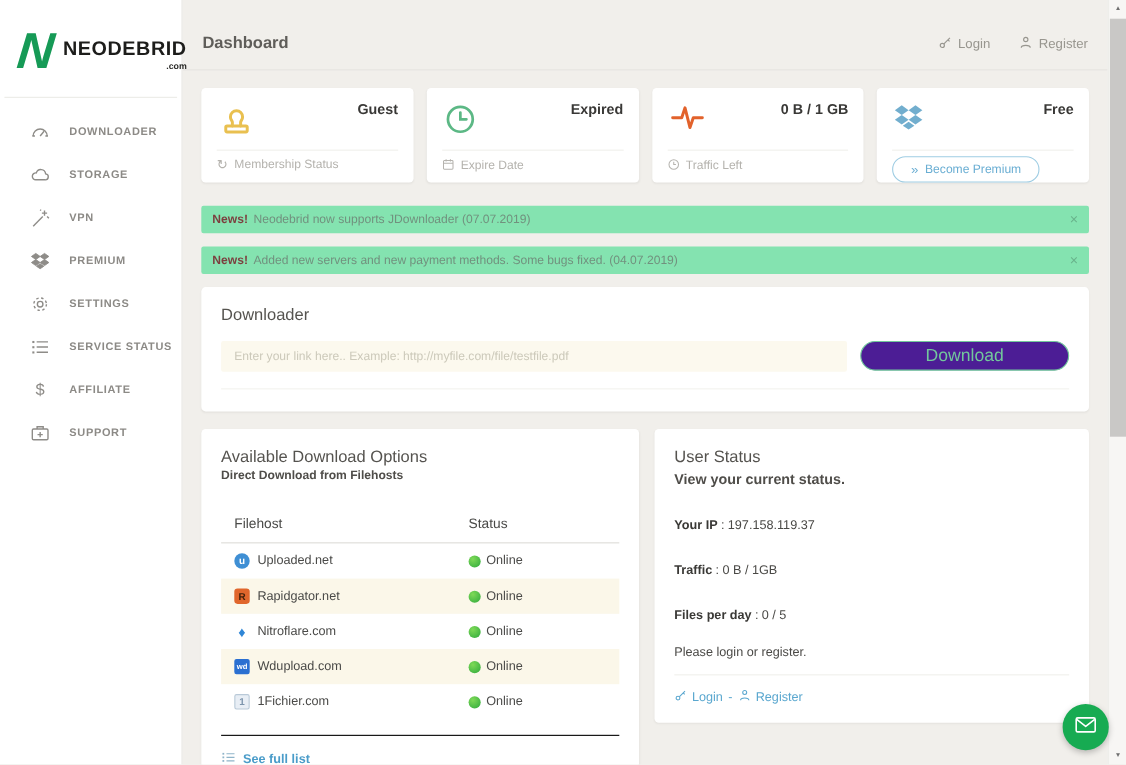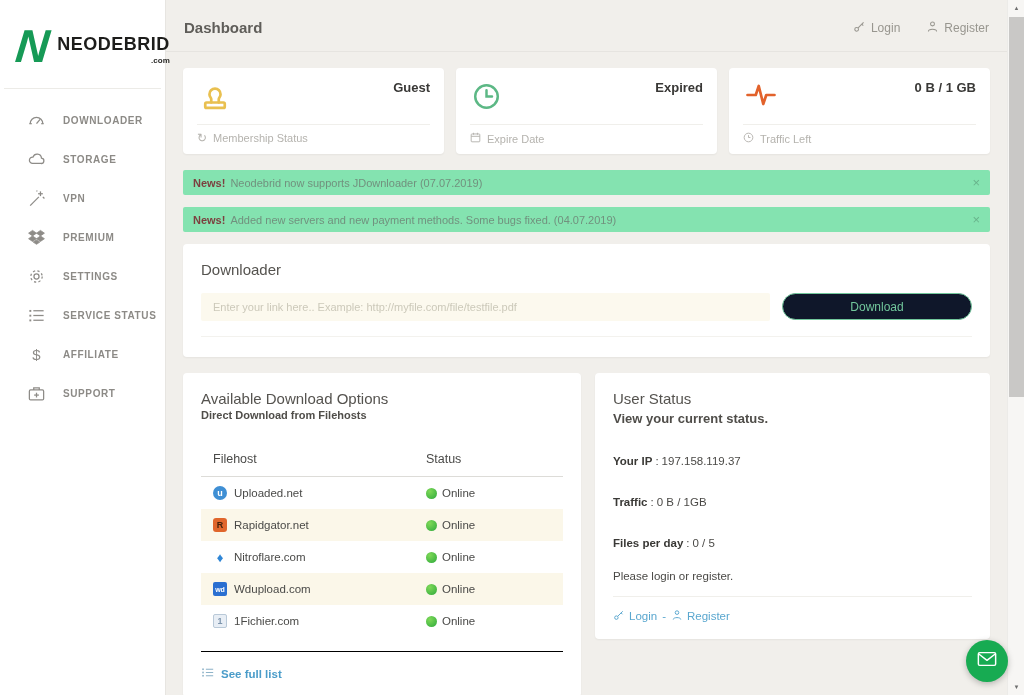--- a/index.html
+++ b/index.html
@@ -15,30 +15,30 @@
   .logo-name { font-size:18px; font-weight:800; letter-spacing:.5px; color:#1d1d1b; text-transform:uppercase; }
   .logo-tld { font-size:8px; font-weight:700; color:#2a2a28; margin-top:1px; }
   .sidebar-divider { height:1px; background:#ecebe7; margin:0 4px; }
   .nav { margin-top:12px; }
   .nav-item { display:flex; align-items:center; gap:17px; padding:10px 8px 10px 27px; cursor:pointer; }
   .nav-icon { width:19px; height:19px; display:flex; align-items:center; justify-content:center; color:#8e8c88; flex:0 0 19px; }
   .nav-icon svg { stroke:#8e8c88; }
   .nav-label { font-size:10px; font-weight:600; letter-spacing:.6px; color:#8c8a86; }
 
   
-  .main { position:absolute; left:166px; top:4px; width:841px; height:574px; }
+  .main { position:absolute; left:166px; top:16px; width:841px; height:574px; }
   .topbar { height:48px; display:flex; align-items:center; justify-content:space-between; padding:0 18px; border-bottom:1px solid #e6e4e0; }
   .page-title { font-size:15px; font-weight:700; color:#5f5d59; }
   .topbar-links { display:flex; gap:26px; }
   .top-link { display:flex; align-items:center; gap:5px; font-size:12px; color:#98968f; cursor:pointer; text-decoration:none; }
 
   .content { padding:16px 17px 0 17px; }
 
   
-  .cards { display:flex; gap:12px; margin-bottom:16px; }
+  .cards { display:flex; gap:12px; margin-bottom:21px; }
   .card { flex:1; background:#fff; border-radius:4px; box-shadow:0 1px 2px rgba(0,0,0,.05); padding:12px 14px 9px 14px; height:86px; }
   .card-top { display:flex; justify-content:space-between; align-items:flex-start; height:40px; }
   .card-value { font-size:13px; font-weight:700; color:#393836; }
   .card-divider { height:1px; background:#f0efeb; margin:4px 0 7px 0; }
   .card-label { display:flex; align-items:center; gap:6px; font-size:11px; color:#b5b3ae; }
   .mini-glyph { font-size:12px; line-height:1; color:#b5b3ae; }
   .premium-btn { display:inline-flex; align-items:center; gap:6px; border:1px solid #9fcde3; background:#fff; color:#6aaed3; font-size:11px; padding:4px 16px; border-radius:20px; cursor:pointer; font-family:inherit; margin-top:-2px; }
   .premium-btn .chev { font-size:12px; }
 
   
@@ -47,21 +47,21 @@
   .news-text { color:#71917e; flex:1; }
   .news-close { color:rgba(0,0,0,.22); font-size:13px; cursor:pointer; }
 
   
   .panel { background:#fff; border-radius:4px; box-shadow:0 1px 2px rgba(0,0,0,.05); }
   .dl-panel { padding:17px 18px 20px 18px; margin-bottom:16px; }
   .panel-title { font-size:15px; color:#55534f; font-weight:400; }
   .dl-row { display:flex; gap:12px; margin-top:15px; }
   .dl-input { flex:1; height:28px; background:#fcf9ee; border:none; border-radius:2px; padding:0 12px; font-size:11px; color:#6a6860; outline:none; font-family:inherit; }
   .dl-input::placeholder { color:#ccc9ba; }
-  .dl-btn { width:190px; height:27px; border:1px solid #72c79c; color:#72c79c; background:#0f172a; border-radius:16px; font-size:12px; cursor:pointer; font-family:inherit; }
+  .dl-btn { width:190px; height:27px; border:1px solid #72c79c; color:#72c79c; background:#4c1d95; border-radius:16px; font-size:16px; cursor:pointer; font-family:inherit; }
   .dl-bottom-divider { height:1px; background:#f3f2ee; margin-top:15px; }
 
   .two-col { display:flex; gap:14px; align-items:flex-start; }
   .options-panel { width:398px; padding:17px 18px 14px 18px; }
   .panel-subtitle { font-size:11px; font-weight:700; color:#4f4d49; margin-top:2px; }
   .table { margin-top:22px; }
   .trow { display:flex; align-items:center; padding:9px 12px; font-size:11.5px; }
   .thead { color:#7f7d79; font-size:12.5px; padding-bottom:10px; }
   .thead-divider { height:1px; background:#dddcd8; }
   .tc-host { flex:0 0 63%; display:flex; align-items:center; gap:7px; color:#4a4a48; }
@@ -275,20 +275,39 @@
             <span>
               <svg width="11" height="11" viewBox="0 0 14 14" fill="none" stroke="#b5b3ae" stroke-width="1.2">
                   <circle cx="7" cy="7" r="5.5"></circle>
                   <path d="M7 4 V7 h2.5"></path>
                 </svg>
             </span>
             <span>Traffic Left</span>
           </div>
         </div>
 
+        <div class="card">
+          <div class="card-top">
+            <span>
+              <svg width="30" height="30" viewBox="0 0 24 24" fill="#72aece" stroke="none">
+                  <polygon points="7,3 12,6.5 7,10 2,6.5"></polygon>
+                  <polygon points="17,3 22,6.5 17,10 12,6.5"></polygon>
+                  <polygon points="7,10 12,13.5 7,17 2,13.5"></polygon>
+                  <polygon points="17,10 22,13.5 17,17 12,13.5"></polygon>
+                  <polygon points="12,15 16.2,17.8 12,20.6 7.8,17.8"></polygon>
+                </svg>
+            </span>
+            <span class="card-value">Free</span>
+          </div>
+          <div class="card-divider"></div>
+          <button class="premium-btn">
+            <span class="chev">»</span>
+            <span>Become Premium</span>
+          </button>
+        </div>
       </div>
 
       <div class="news">
         <span class="news-prefix">News!</span>
         <span class="news-text">Neodebrid now supports JDownloader (07.07.2019)</span>
         <span class="news-close">×</span>
       </div>
       <div class="news">
         <span class="news-prefix">News!</span>
         <span class="news-text">Added new servers and new payment methods. Some bugs fixed. (04.07.2019)</span>

